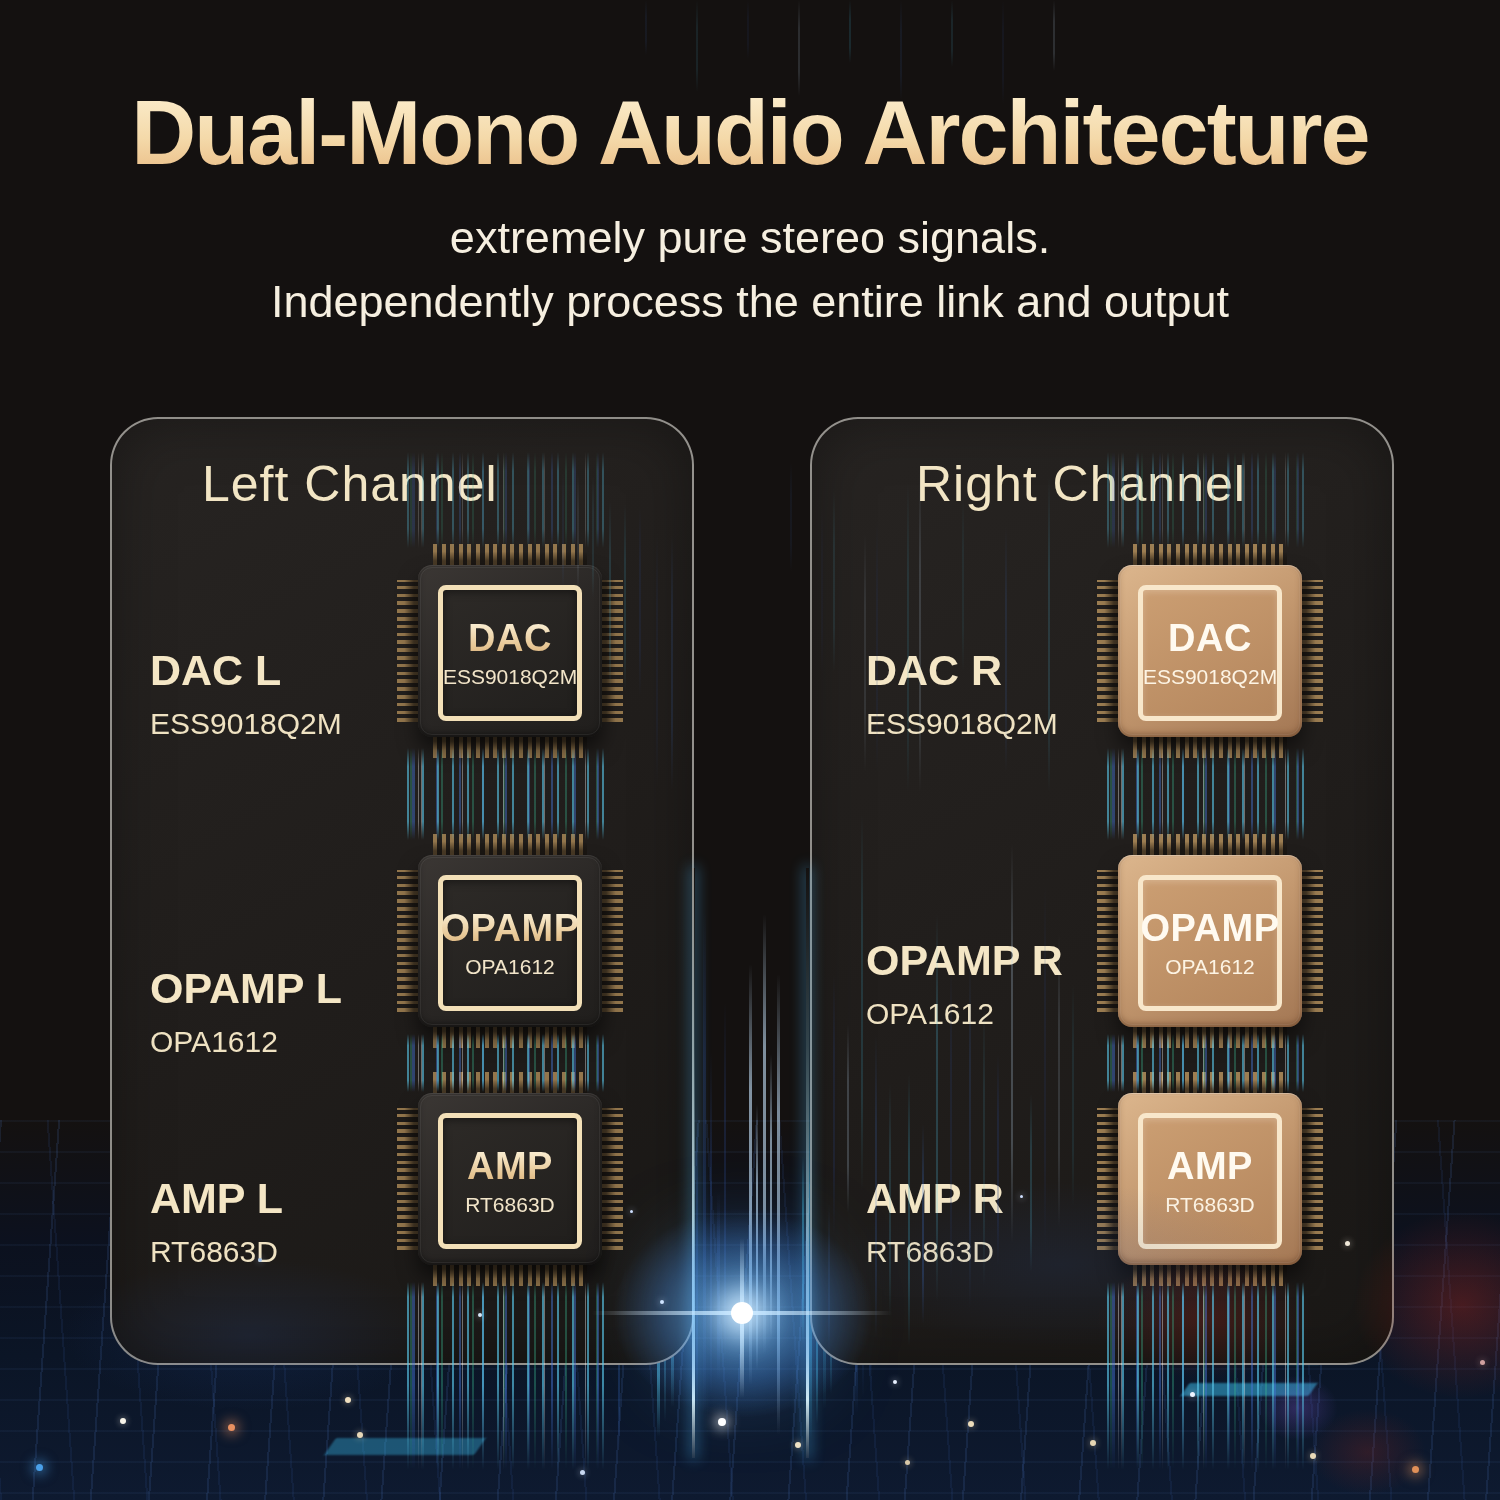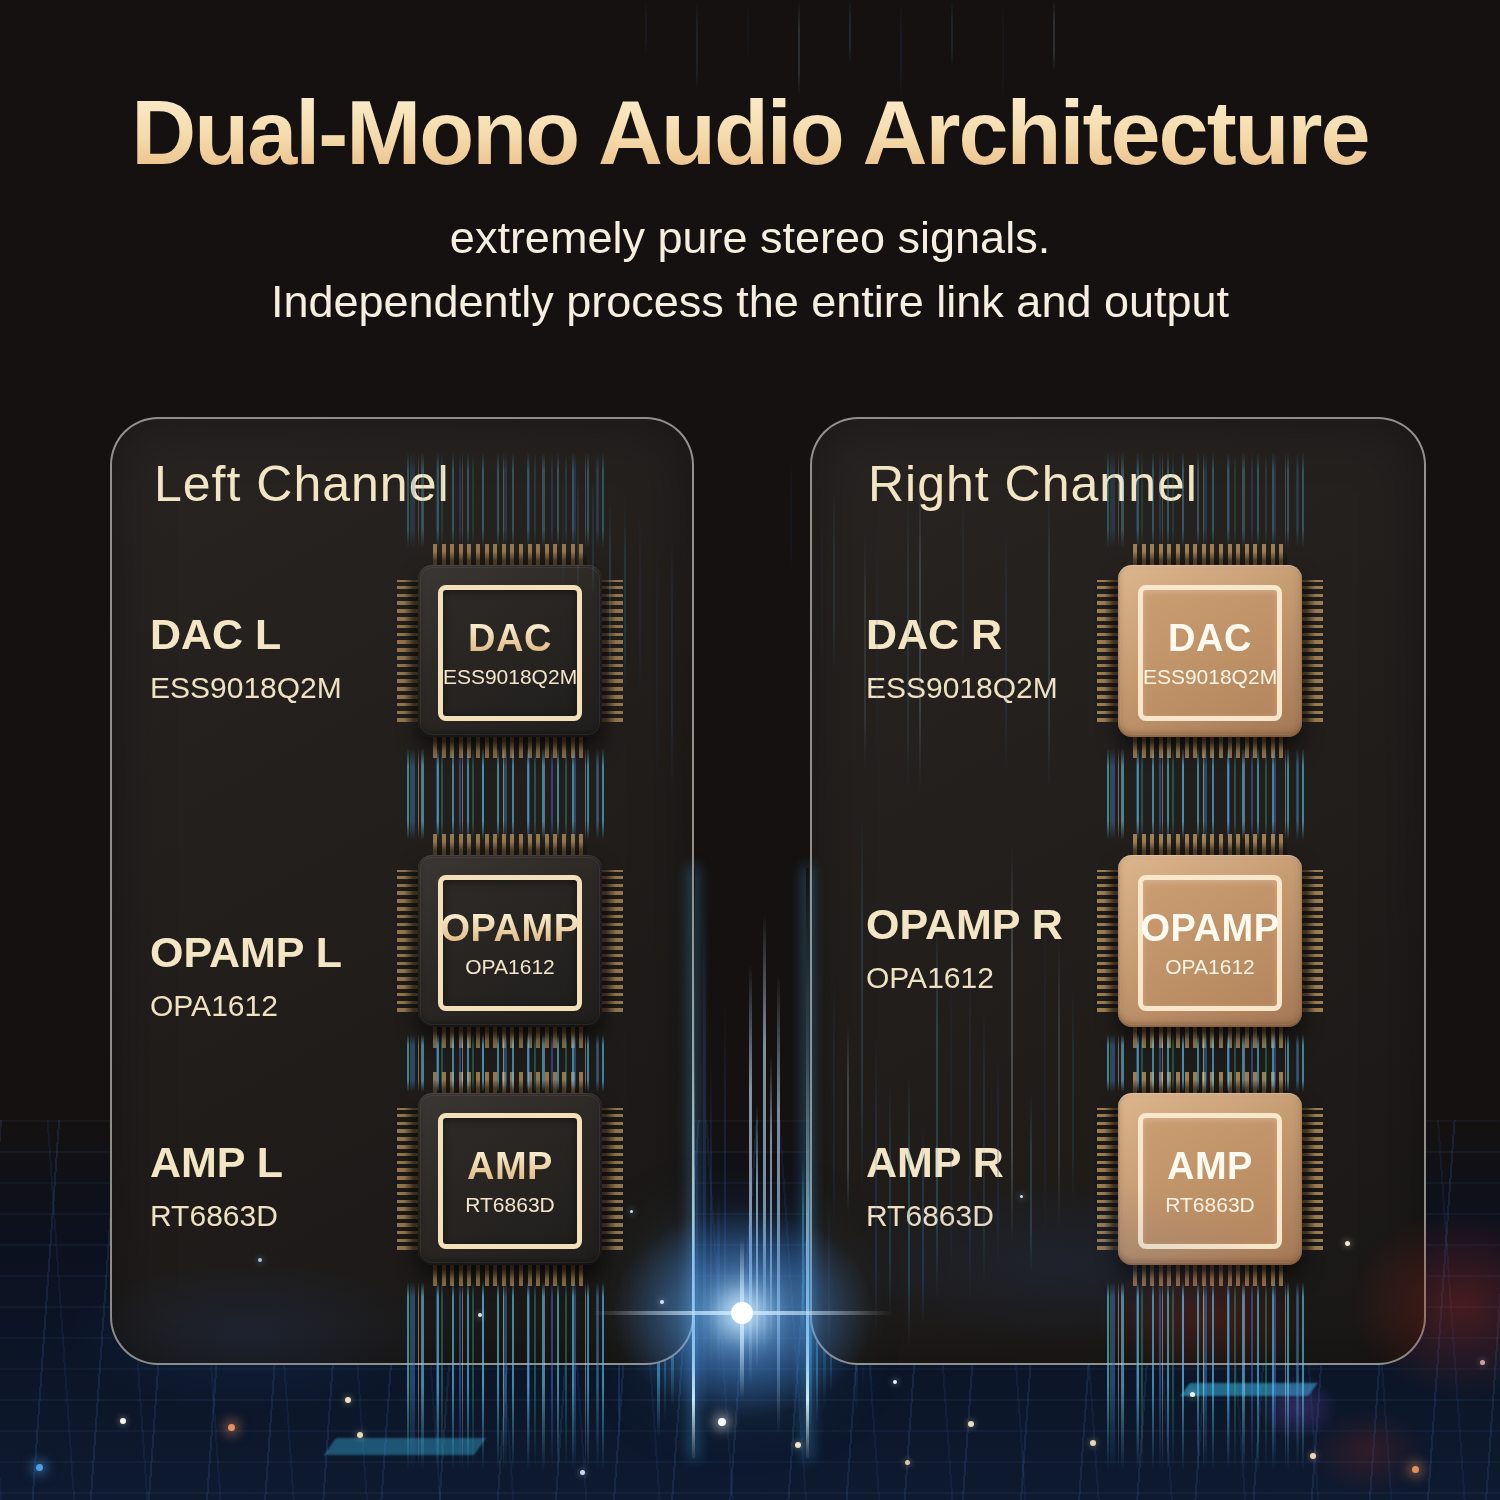--- a/index.html
+++ b/index.html
@@ -20,25 +20,25 @@
     text-align:center;font-size:45px;line-height:1.42;color:#f6efe0;font-weight:400;
   }
   
   .panel{
     position:absolute;top:417px;width:580px;height:944px;z-index:3;
     border:2px solid rgba(238,236,230,.55);border-radius:48px;
     background:linear-gradient(150deg,#272422 0%,#201d1b 55%,#1a1816 100%);
     box-shadow:inset 0 0 60px rgba(0,0,0,.35);
   }
   #panel-left{left:110px;}
-  #panel-right{left:810px;padding-left:32px;}
+  #panel-right{left:810px;}
   .panel-header{
-    position:absolute;top:36px;font-size:50px;font-weight:400;color:#f2e5c4;letter-spacing:1px;
-  }
-  .label-block{position:absolute;display:flex;flex-direction:column;gap:17px;}
+    position:absolute;top:36px;font-size:50px;font-weight:400;color:#f2e5c4;letter-spacing:1px;margin-left:48px;
+  }
+  .label-block{position:absolute;display:flex;flex-direction:column;gap:17px;margin-top:36px;}
   .label-main{font-size:43px;font-weight:700;color:#f4e6c5;line-height:1;}
   .label-sub{font-size:30px;font-weight:400;color:#efe2c2;line-height:1;}
   
   .chip{position:absolute;left:306px;width:184px;height:172px;}
   .chip .body{
     position:absolute;inset:0;border-radius:14px;
   }
   .chip .body::after{content:"";position:absolute;inset:2px;border-radius:12px;border:1px solid rgba(255,255,255,.07);}
   .chip.dark .body{
     background:linear-gradient(150deg,#3b3734 0%,#2b2826 45%,#201e1c 100%);

